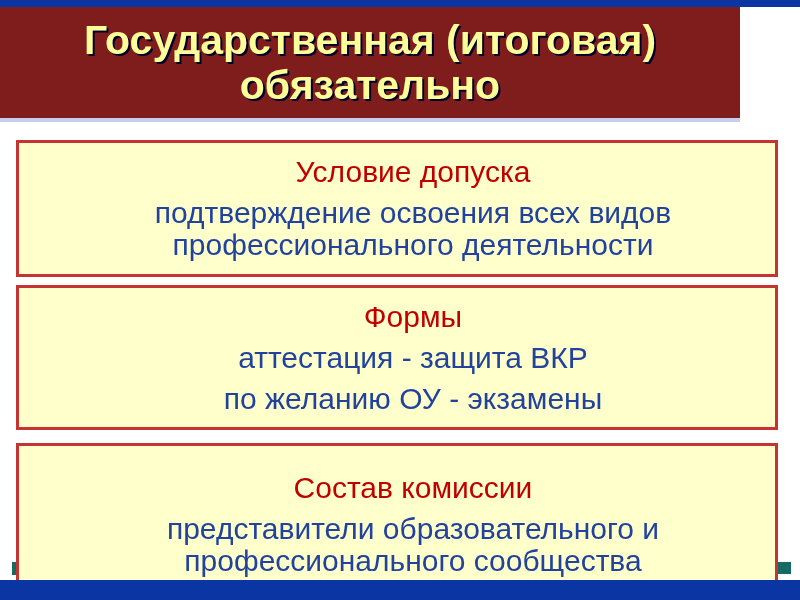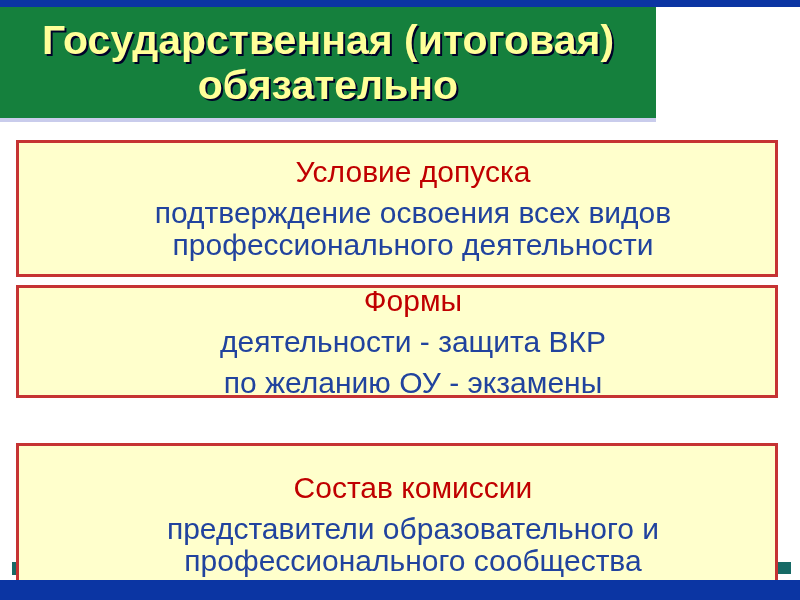--- a/index.html
+++ b/index.html
@@ -16,22 +16,22 @@
   }
   
   .top-strip {
     position: absolute; left: 0; top: 0;
     width: 800px; height: 7px;
     background: #0b35a3;
   }
   
   .banner {
     position: absolute; left: 0; top: 7px;
-    width: 656px; height: 111px;
-    background: #15803d;
+    width: 740px; height: 111px;
+    background: #7f1d1d;
     border-bottom: 4px solid #c9ccec;
     box-sizing: content-box;
     display: flex; flex-direction: column;
     align-items: center; justify-content: center;
     text-align: center;
   }
   .title-line {
     color: #ffff99;
     font-size: 41px;
     font-weight: bold;
@@ -46,21 +46,21 @@
     box-sizing: border-box;
     background: #ffffcc;
     border: 3px solid #c53333;
     display: flex; flex-direction: column;
     align-items: center; justify-content: center;
     gap: 9px;
     text-align: center;
     padding-left: 32px;
   }
   .box1 { top: 140px; height: 137px; }
-  .box2 { top: 285px; height: 113px; }
+  .box2 { top: 285px; height: 145px; }
   .box3 { top: 443px; height: 163px; }
   .box p { margin: 0; font-size: 30px; line-height: 32px; }
   .heading { color: #c00000; }
   .body { color: #21439e; }
   .wrap { max-width: 620px; }
   
   .teal-sq {
     position: absolute;
     background: #166a66;
   }
@@ -88,21 +88,21 @@
   <div class="teal-sq left"></div>
   <div class="teal-sq right"></div>
 
   <div class="box box1">
     <p class="heading">Условие допуска</p>
     <p class="body wrap">подтверждение освоения всех видов профессионального деятельности</p>
   </div>
 
   <div class="box box2">
     <p class="heading">Формы</p>
-    <p class="body">деятельности - защита ВКР</p>
+    <p class="body">аттестация - защита ВКР</p>
     <p class="body">по желанию ОУ - экзамены</p>
   </div>
 
   <div class="box box3">
     <p class="heading">Состав комиссии</p>
     <p class="body wrap">представители образовательного и профессионального сообщества</p>
   </div>
 
   <div class="bottom-bar"></div>
 

